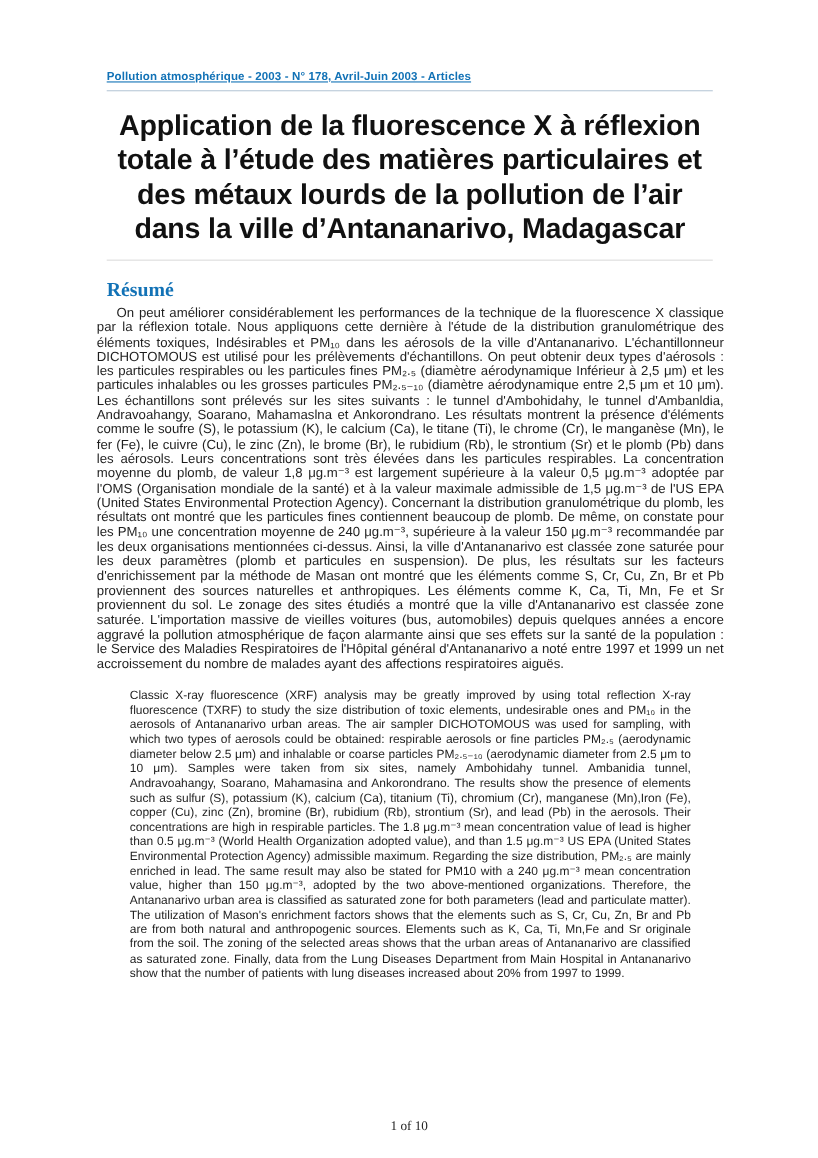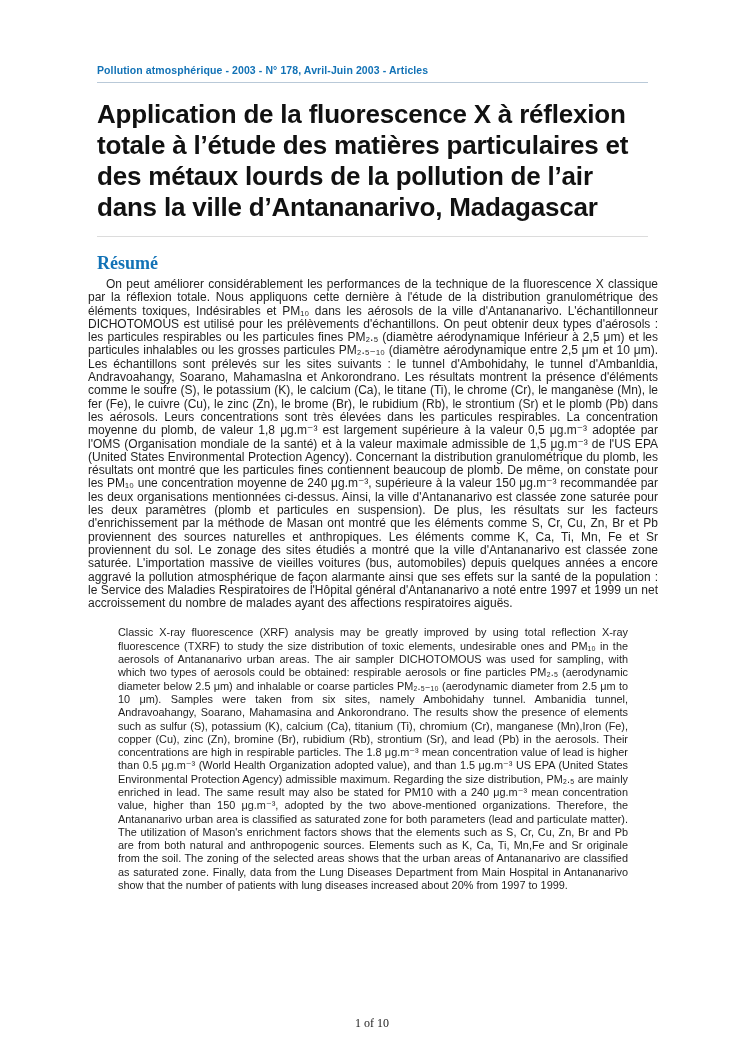--- a/index.html
+++ b/index.html
@@ -22,32 +22,34 @@
     padding:64px 86px 0 88px;
     box-sizing:border-box;
   }
   .inner{margin-left:9px;margin-right:10px;}
   .journal-line{
     color:var(--accent);
     font-size:10.5px;
     font-weight:bold;
     letter-spacing:0.1px;
     margin:0 0 6px 0;
+    text-decoration:underline;
   }
   .header-rule{
     border:none;border-top:1px solid var(--rule);
     margin:0 0 16px 0;height:0;
   }
   h1.title-fr{
     margin:0;
     font-size:26px;
     line-height:31px;
     font-weight:bold;
     color:#111;
     letter-spacing:-0.2px;
+    text-align:center;
   }
   h2.title-en{
     margin:3px 0 0 0;
     font-size:22px;
     line-height:28px;
     font-weight:bold;
     color:var(--accent);
     letter-spacing:-0.1px;
   }
   .authors{

